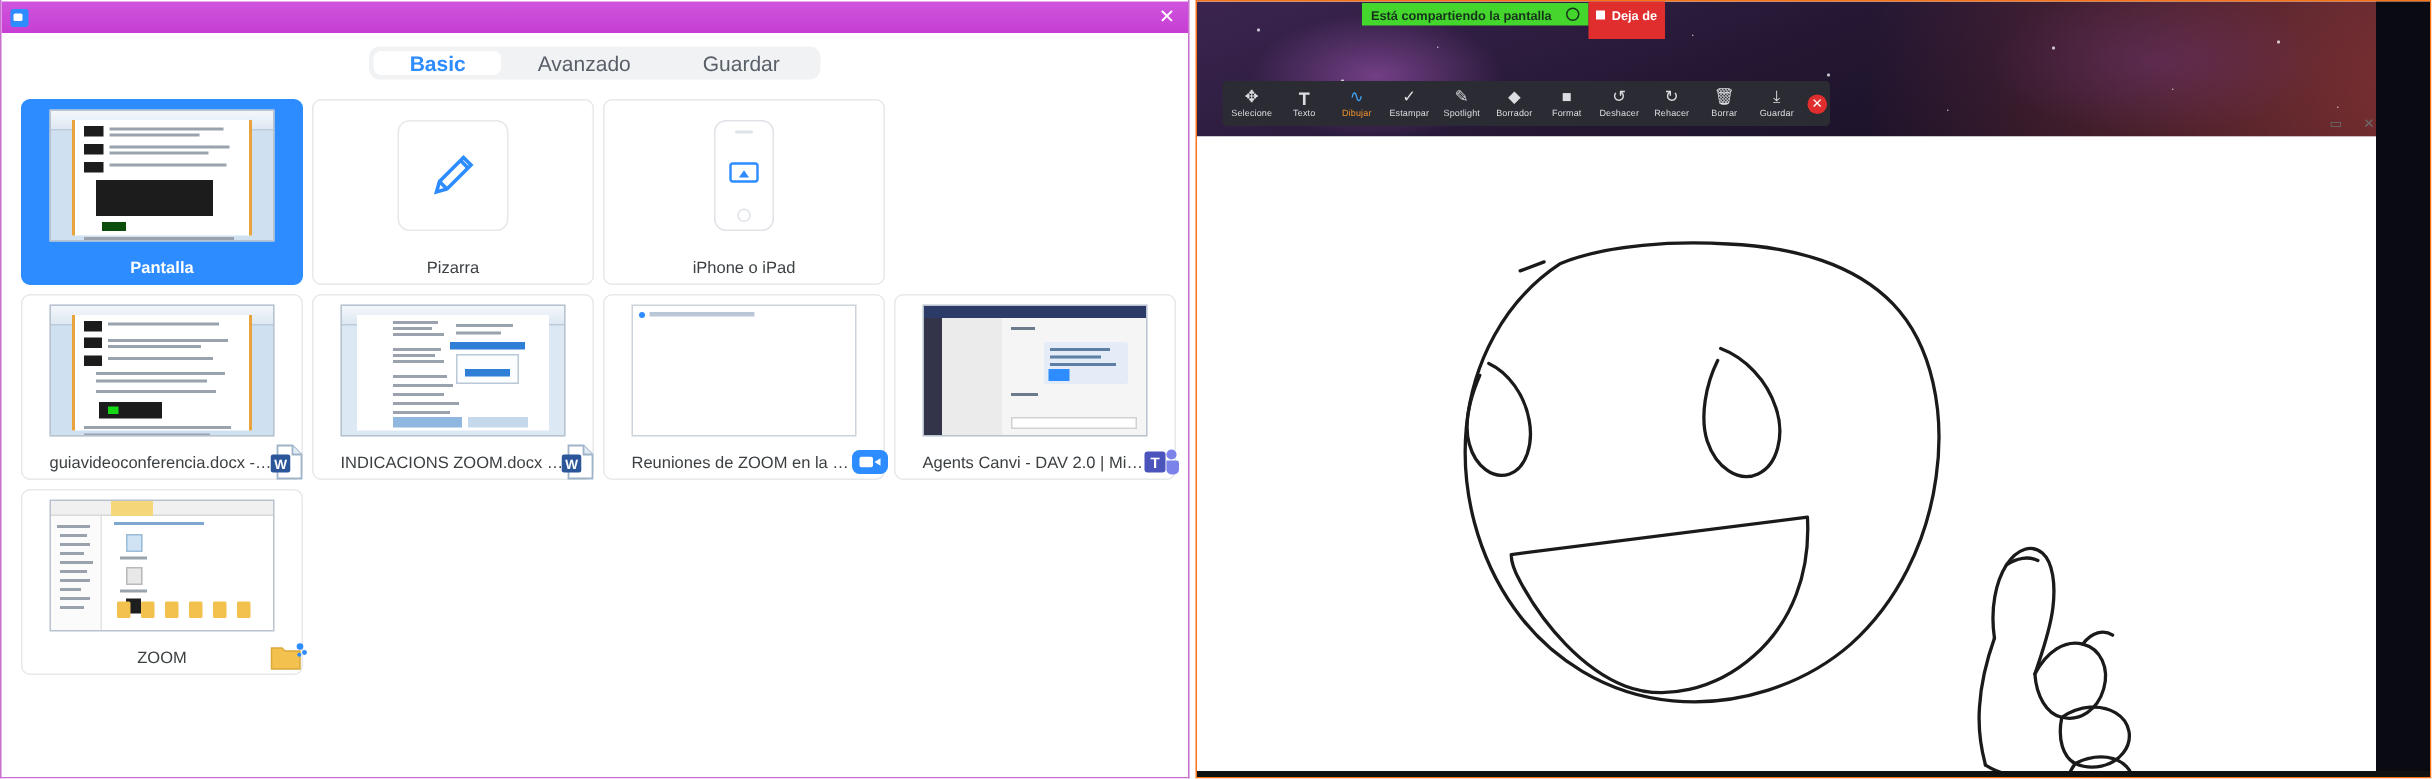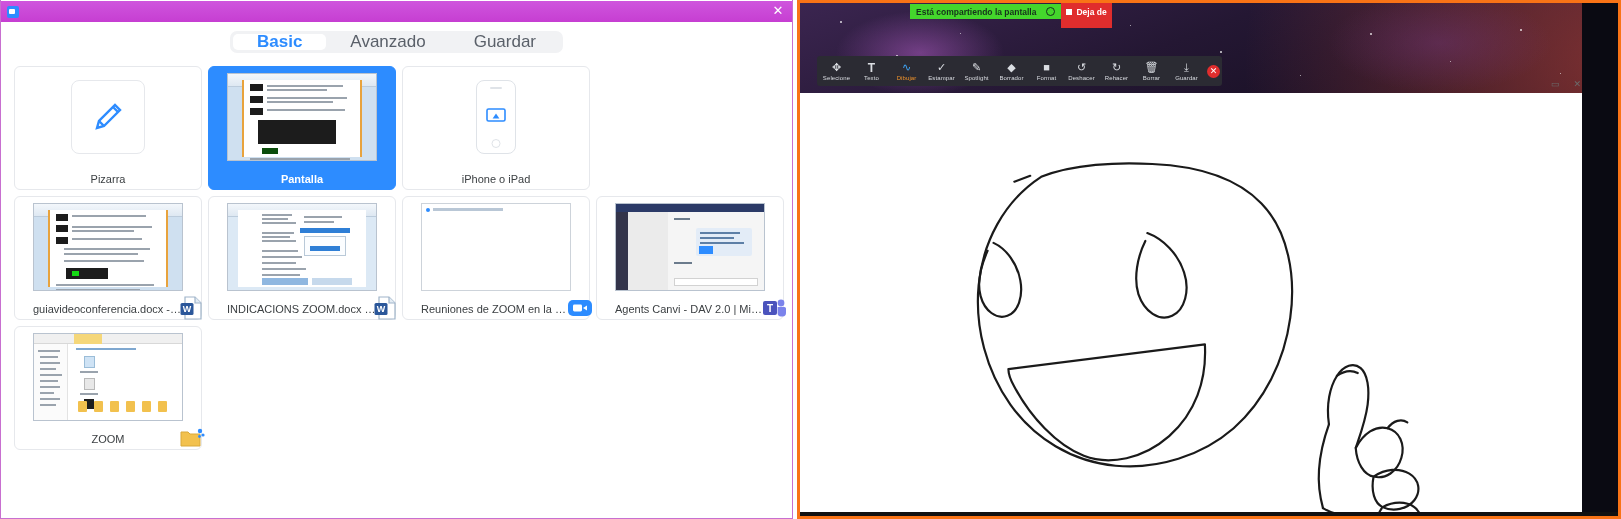--- a/index.html
+++ b/index.html
@@ -48,21 +48,21 @@
 
   .tabs-row {
     position: absolute; top: 31px; left: 0; width: 100%;
     display: flex; justify-content: center;
   }
   .tabs {
     display: flex; background: #f1f2f4; border-radius: 7px;
     padding: 3px; height: 22px;
   }
   .tab {
-    font-size: 17px; color: #5a6069; padding: 0 24px;
+    font-size: 14px; color: #5a6069; padding: 0 24px;
     line-height: 16px; border-radius: 5px; cursor: pointer;
     display: flex; align-items: center;
   }
   .tab.active { background: #ffffff; color: #2d8cff; font-weight: bold; }
 
   .grid {
     position: absolute; top: 66px; left: 13px;
     width: 770px;
     display: grid;
     grid-template-columns: repeat(4, 188px);
@@ -157,21 +157,21 @@
     background: #2d8cff; color: #fff; font-size: 12px; font-weight: bold;
     border: none; border-radius: 4px; padding: 0 22px; height: 23px;
     cursor: pointer;
   }
 
   
   #meeting {
     position: absolute; left: 797px; top: 0;
     width: 824px; height: 519px;
     background: #ffffff; overflow: hidden;
-    border: 3px solid #f97316;
+    border: 1px solid #f97316;
   }
   .space-bg {
     position: absolute; left: 0; top: 0; width: 100%; height: 90px;
     background:
       radial-gradient(ellipse 120px 60px at 120px 50px, rgba(170,90,190,.55), transparent 70%),
       radial-gradient(ellipse 160px 70px at 640px 40px, rgba(120,60,140,.35), transparent 70%),
       radial-gradient(circle at 810px 60px, rgba(190,70,60,.6), transparent 45%),
       linear-gradient(160deg,#3b2550 0%,#241733 45%,#120c1c 100%);
   }
   .star { position:absolute; background:#fff; border-radius:50%; opacity:.75; }
@@ -249,33 +249,20 @@
 
     <div class="tabs-row">
       <div class="tabs">
         <div class="tab active">Basic</div>
         <div class="tab">Avanzado</div>
         <div class="tab">Guardar</div>
       </div>
     </div>
 
     <div class="grid">
-
-      <div class="cell">
-        <div class="thumb">
-          <div class="whiteboard-icon">
-            <svg width="38" height="38" viewBox="0 0 38 38">
-              <path d="M8 30 L10 23 L26 7 L31 12 L15 28 Z" fill="none" stroke="#2d8cff" stroke-width="2.4"></path>
-              <path d="M10 23 L15 28" stroke="#2d8cff" stroke-width="2.4"></path>
-              <path d="M24 9 L29 14" stroke="#2d8cff" stroke-width="2.4"></path>
-            </svg>
-          </div>
-        </div>
-        <div class="caption">Pizarra</div>
-      </div>
 
       <div class="cell selected">
         <div class="thumb">
           <div class="mini doc">
             <div class="ribbon"></div>
             <div class="page">
               <div class="blk" style="left:6px;top:4px;width:13px;height:7px;"></div>
               <div class="ln" style="left:23px;top:5px;width:76px;"></div>
               <div class="ln" style="left:23px;top:9px;width:60px;"></div>
               <div class="blk" style="left:6px;top:16px;width:13px;height:7px;"></div>
@@ -283,20 +270,33 @@
               <div class="ln" style="left:23px;top:21px;width:66px;"></div>
               <div class="blk" style="left:6px;top:28px;width:13px;height:7px;"></div>
               <div class="ln" style="left:23px;top:29px;width:78px;"></div>
               <div class="blk" style="left:14px;top:40px;width:78px;height:24px;"></div>
               <div class="blk" style="left:18px;top:68px;width:16px;height:6px;background:#0b4d0b;"></div>
               <div class="ln" style="left:6px;top:78px;width:100px;"></div>
             </div>
           </div>
         </div>
         <div class="caption">Pantalla</div>
+      </div>
+
+      <div class="cell">
+        <div class="thumb">
+          <div class="whiteboard-icon">
+            <svg width="38" height="38" viewBox="0 0 38 38">
+              <path d="M8 30 L10 23 L26 7 L31 12 L15 28 Z" fill="none" stroke="#2d8cff" stroke-width="2.4"></path>
+              <path d="M10 23 L15 28" stroke="#2d8cff" stroke-width="2.4"></path>
+              <path d="M24 9 L29 14" stroke="#2d8cff" stroke-width="2.4"></path>
+            </svg>
+          </div>
+        </div>
+        <div class="caption">Pizarra</div>
       </div>
 
       <div class="cell">
         <div class="thumb">
           <div class="phone-icon">
             <svg width="20" height="18" viewBox="0 0 20 18">
               <rect x="1" y="1" width="18" height="12" rx="1.6" fill="none" stroke="#2d8cff" stroke-width="1.6"></rect>
               <path d="M10 5.5 L13.4 10.4 L6.6 10.4 Z" fill="#2d8cff"></path>
             </svg>
           </div>

